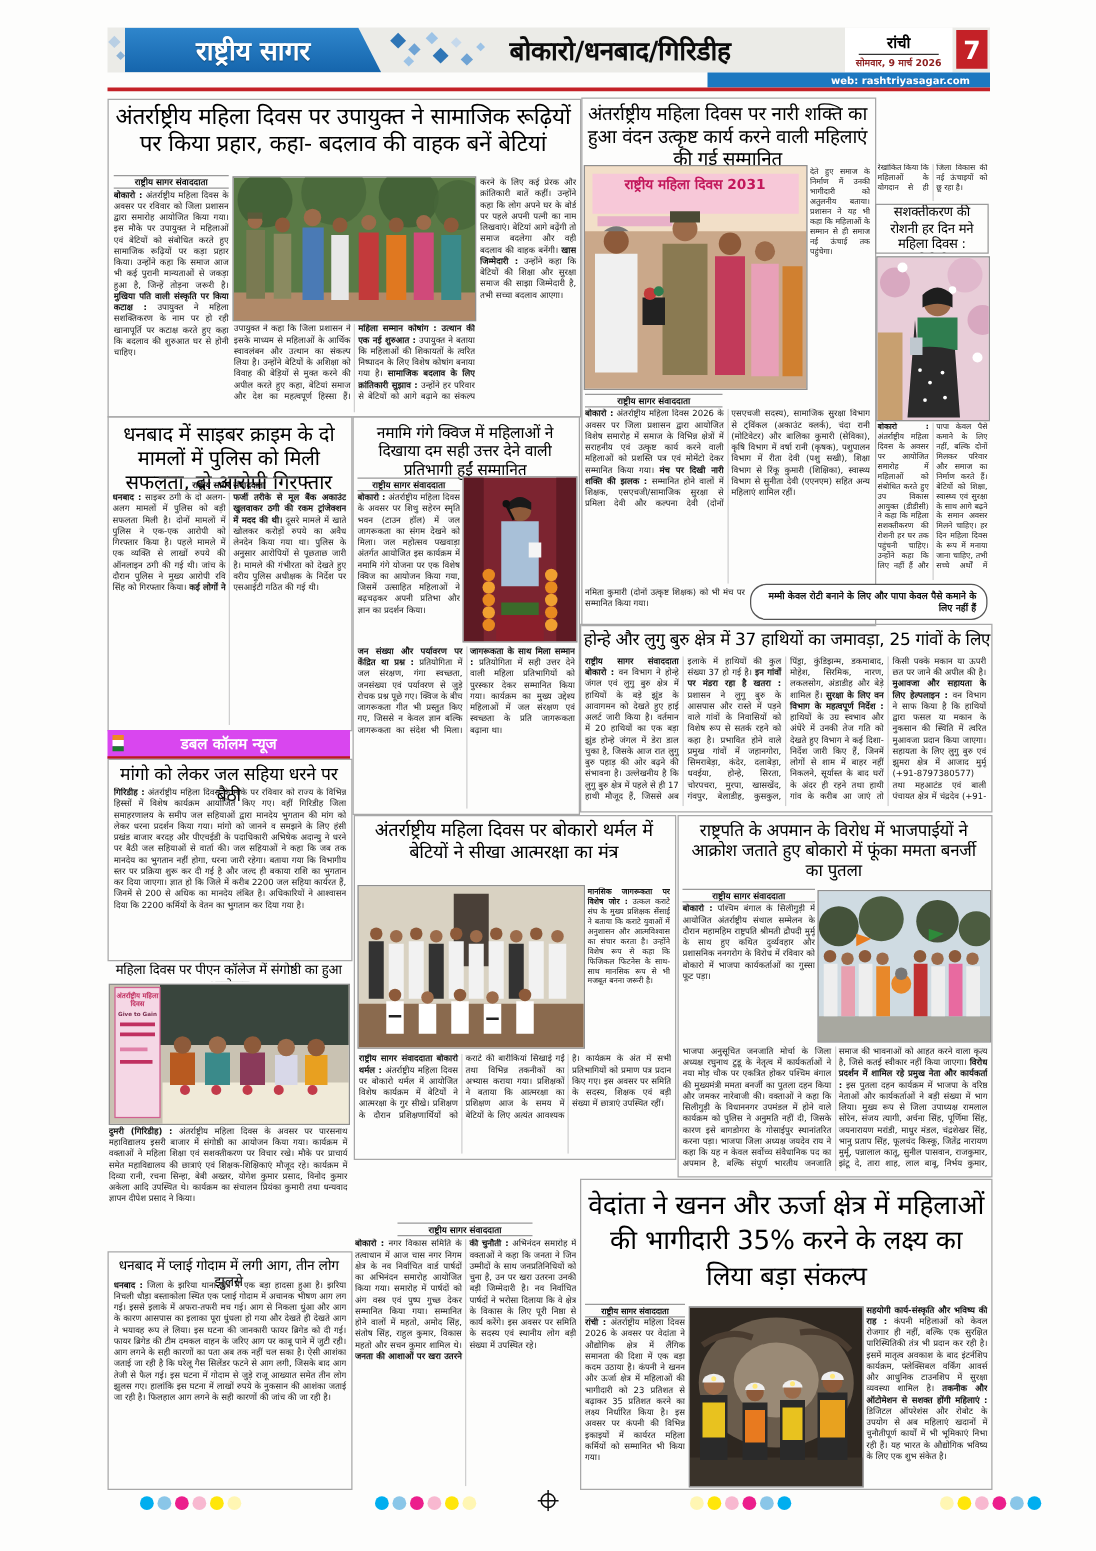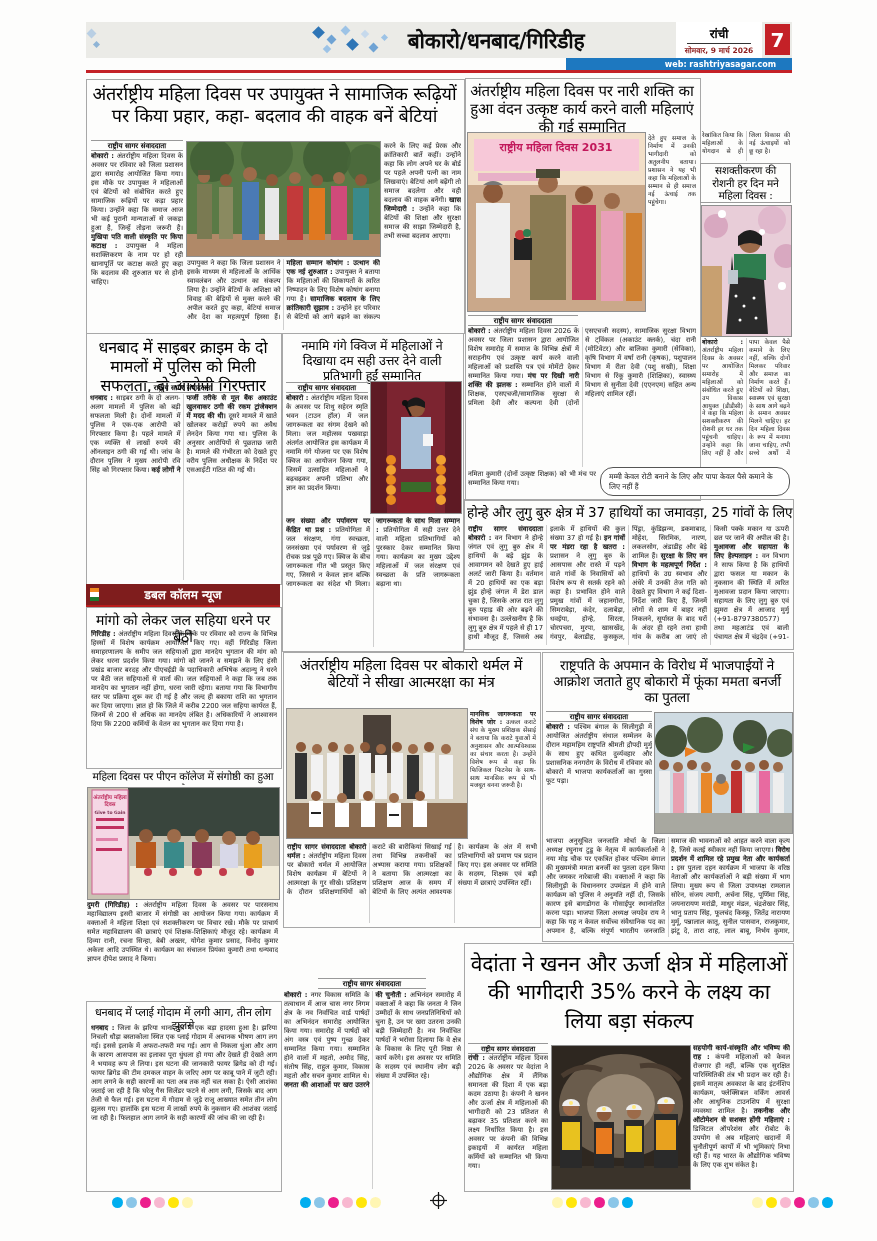--- a/index.html
+++ b/index.html
@@ -28,41 +28,44 @@
   #cityblk{position:absolute;left:590px;top:0;width:86px;height:36px;background:#fff;display:flex;flex-direction:column;align-items:center;justify-content:center;}
   #cityblk .city{font-weight:800;font-size:12px;color:#000000;}
   #cityblk .rule{width:64px;height:1px;background:#333;margin:1px 0;}
   #cityblk .date{font-weight:700;font-size:7.5px;color:#8d1d1d;}
   #pgnum{position:absolute;left:679px;top:2px;width:25px;height:31px;background:#c42127;color:#fff;font-weight:800;font-size:20px;
          display:flex;align-items:center;justify-content:center;}
   #webstrip{position:absolute;left:566px;top:58px;width:226px;height:12px;background:#1d78c0;color:#fff;font-weight:700;font-size:8px;
             display:flex;align-items:center;justify-content:flex-end;padding-right:16px;box-sizing:border-box;}
   #redline{position:absolute;left:86px;top:70px;width:706px;height:3px;background:#c42127;}
   
-  #gbanner{position:absolute;left:86px;top:584px;width:194px;height:21px;background:#7f1d1d;border-bottom:2px solid #b91c1c;
+  #gbanner{position:absolute;left:86px;top:584px;width:194px;height:21px;background:#d946ef;border-bottom:2px solid #b91c1c;
            display:flex;align-items:center;justify-content:center;color:#fff;font-weight:800;font-size:12px;}
   #gflag{position:absolute;left:90px;top:588px;width:9px;height:13px;display:flex;flex-direction:column;}
   #gflag i{flex:1;}
-  .quote{border:1.5px solid #555;border-radius:13px;font-weight:400;font-size:7.4px;line-height:1.25;display:flex;align-items:center;
-         justify-content:center;text-align:left;padding:1px 8px;box-sizing:border-box;background:#fff;}
+  .quote{border:1.5px solid #555;border-radius:13px;font-weight:700;font-size:7.4px;line-height:1.25;display:flex;align-items:center;
+         justify-content:center;text-align:right;padding:1px 8px;box-sizing:border-box;background:#fff;}
   .hlbox{border:1px solid #9a9a9a;display:flex;align-items:center;justify-content:center;padding:2px 3px;box-sizing:border-box;}
   .overlaytxt{position:absolute;text-align:center;font-weight:800;}
   
   .dots{position:absolute;top:1197px;display:flex;gap:3px;}
   .dots span{width:11px;height:11px;border-radius:50%;display:block;}
   #cross{position:absolute;top:1192px;}
 </style>
 </head>
 <body>
 
 <div id="page">
 
   <div id="hdrbar">
     <div class="dia" style="left:2px;top:8px;width:7px;height:7px;background:#b9cfe4;"></div>
     <div class="dia" style="left:8px;top:20px;width:5px;height:5px;background:#8fb4d6;"></div>
+    <div id="logo">
+      <span>राष्ट्रीय सागर</span>
+    </div>
     <div class="dia" style="left:228px;top:6px;width:9px;height:9px;background:#2e75b6;"></div>
     <div class="dia" style="left:242px;top:14px;width:7px;height:7px;background:#6fa3d4;"></div>
     <div class="dia" style="left:238px;top:24px;width:6px;height:6px;background:#9dc3e6;"></div>
     <div class="dia" style="left:256px;top:5px;width:7px;height:7px;background:#9dc3e6;"></div>
     <div class="dia" style="left:262px;top:18px;width:9px;height:9px;background:#2e75b6;"></div>
     <div class="dia" style="left:276px;top:9px;width:6px;height:6px;background:#c6d9ec;"></div>
     <div class="dia" style="left:284px;top:22px;width:7px;height:7px;background:#6fa3d4;"></div>
     <div class="dia" style="left:296px;top:13px;width:5px;height:5px;background:#9dc3e6;"></div>
     <div id="edition">बोकारो/धनबाद/गिरिडीह</div>
     <div id="cityblk">

